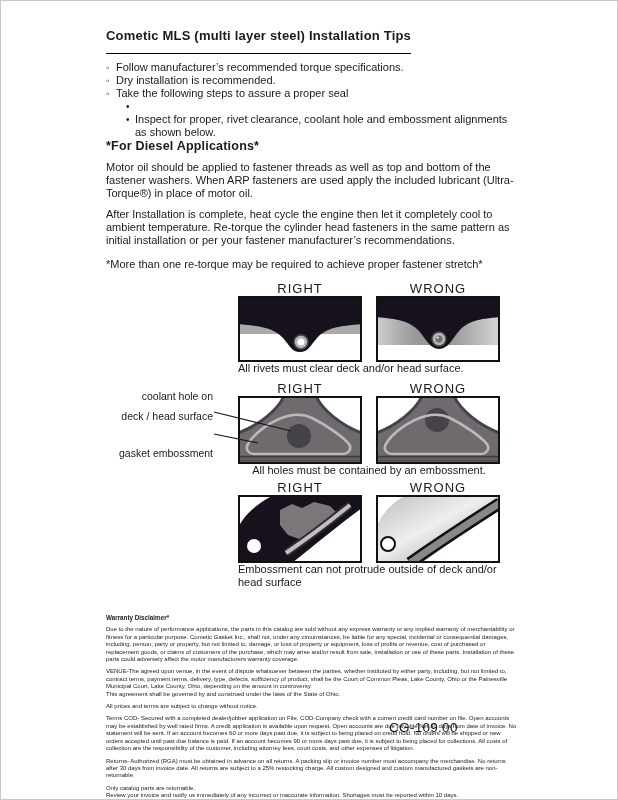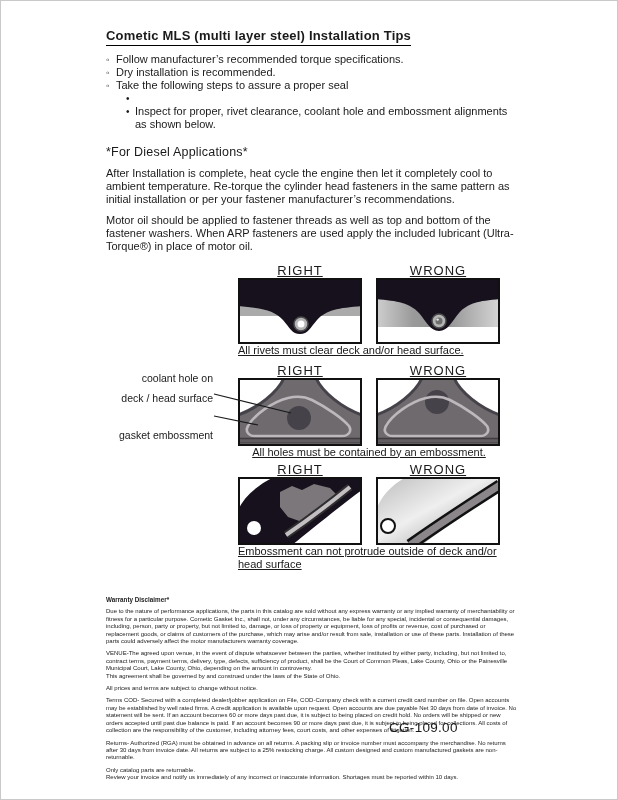--- a/index.html
+++ b/index.html
@@ -3,30 +3,30 @@
 <meta charset="utf-8">
 <style>
   html,body{margin:0;padding:0;background:#e8e8e8;}
   .page{
     position:relative;width:618px;height:800px;background:#ffffff;
     font-family:"Liberation Sans","DejaVu Sans",sans-serif;color:#1a1a1a;
     margin:0 auto;overflow:hidden;box-sizing:border-box;border:1px solid #c9c9c9;
   }
   .content{position:absolute;left:105px;top:25px;width:412px;}
   .title{font-size:13px;font-weight:bold;letter-spacing:.2px;display:inline-block;
-    border-bottom:1.6px solid #000;padding-bottom:2px;}
+    border-bottom:1.6px solid #000;padding-bottom:10px;}
   .bullets{margin-top:7px;font-size:11px;line-height:13px;}
   .bullet{display:flex;}
   .bullet .glyph{width:10px;flex:0 0 10px;font-size:10px;}
   .bullet.sub{margin-left:20px;}
   .bullet.sub .glyph{width:9px;flex:0 0 9px;}
-  .diesel-h{margin-top:14px;font-size:12.5px;font-weight:normal;letter-spacing:.2px;}
+  .diesel-h{margin-top:0;font-size:12.5px;font-weight:bold;letter-spacing:.2px;}
   .para{margin-top:8px;font-size:11px;line-height:13px;}
   .note{margin-top:11px;font-size:11px;line-height:13px;}
-  .figure{margin-top:10px;position:relative;text-decoration:underline;}
+  .figure{margin-top:10px;position:relative;}
   .figure.f2{margin-top:6px;}
   .figure.f3{margin-top:4px;}
   .fig-inner{margin-left:132px;width:262px;}
   .label-row{display:flex;gap:14px;height:15px;}
   .panel-label{width:124px;text-align:center;font-size:13px;letter-spacing:1px;line-height:15px;}
   .panel-row{display:flex;gap:14px;}
   .panel-row svg{display:block;}
   .fig-caption{font-size:11px;line-height:12.5px;margin-top:0;}
   .fig-caption.centered{text-align:center;}
   .annot{position:absolute;left:0;width:107px;text-align:right;font-size:10.5px;line-height:20px;white-space:pre-line;}
@@ -62,22 +62,23 @@
       <div class="bullet sub">
         <span class="glyph">•</span>
       </div>
       <div class="bullet sub">
         <span class="glyph">•</span>
         <span>Inspect for proper, rivet clearance, coolant hole and embossment alignments as shown below.</span>
       </div>
     </div>
 
     <div class="diesel-h">*For Diesel Applications*</div>
+    <div class="para">Motor oil should be applied to fastener threads as well as top and bottom of the fastener washers. When ARP fasteners are used apply the included lubricant (Ultra-Torque®) in place of motor oil.</div>
     <div class="para">After Installation is complete, heat cycle the engine then let it completely cool to ambient temperature. Re-torque the cylinder head fasteners in the same pattern as initial installation or per your fastener manufacturer’s recommendations.</div>
-    <div class="para">Motor oil should be applied to fastener threads as well as top and bottom of the fastener washers. When ARP fasteners are used apply the included lubricant (Ultra-Torque®) in place of motor oil.</div>
+    <div class="note">*More than one re-torque may be required to achieve proper fastener stretch*</div>
 
     
     <div class="figure f1">
       <div class="fig-inner">
         <div class="label-row">
           <div class="panel-label">RIGHT</div>
           <div class="panel-label">WRONG</div>
         </div>
         <div class="panel-row">
           <svg width="124" height="66" viewBox="0 0 124 66">

